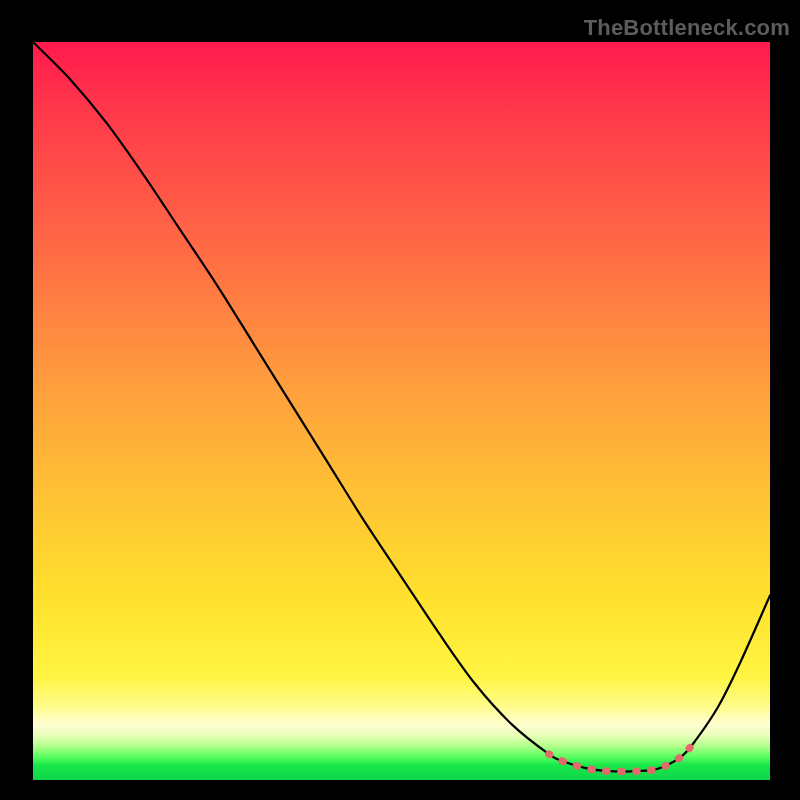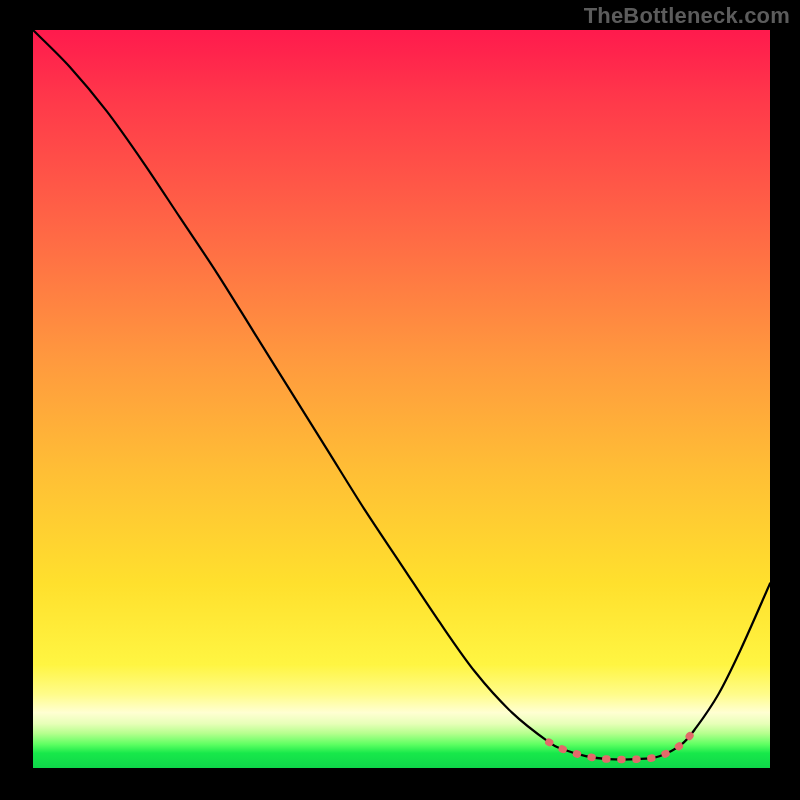--- a/index.html
+++ b/index.html
@@ -8,20 +8,21 @@
     width: 800px;
     height: 800px;
     background: #000000;
     overflow: hidden;
     font-family: Arial, Helvetica, sans-serif;
   }
   .wrapper {
     position: relative;
     width: 800px;
     height: 664px;
+    margin-top: 12px;
   }
   .attribution {
     position: absolute;
     top: 3px;
     right: 10px;
     color: #5c5c5c;
     font-size: 22px;
     font-weight: 600;
     letter-spacing: 0.2px;
     z-index: 10;

